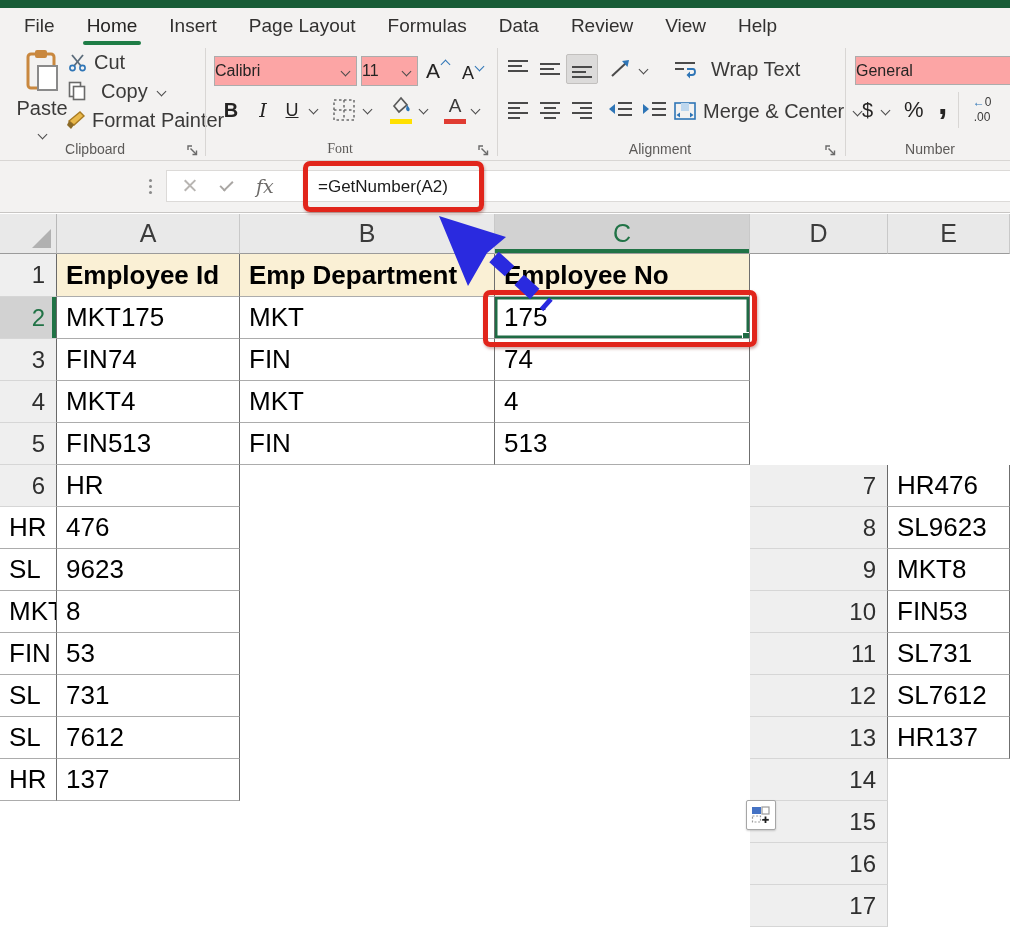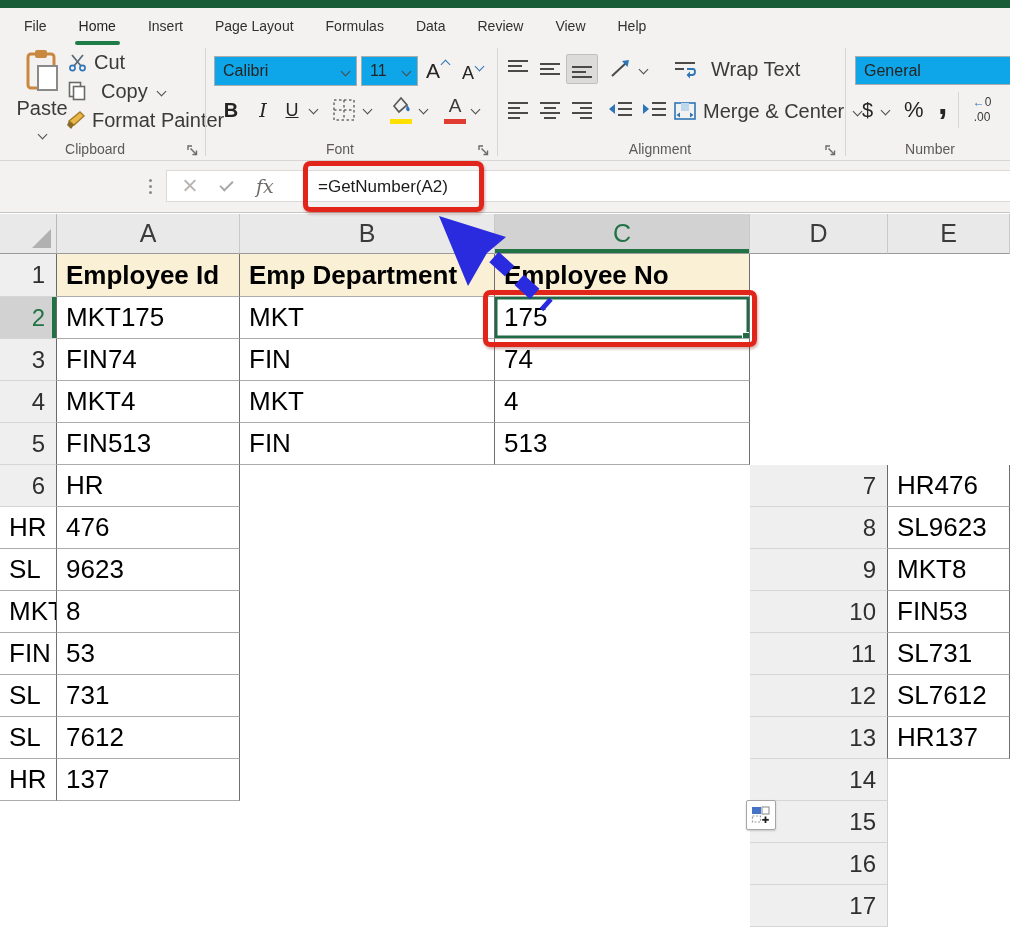--- a/index.html
+++ b/index.html
@@ -6,30 +6,30 @@
   html,body { background:#fff; }
   body { font-family: "Liberation Sans", sans-serif; }
   #stage { position: relative; width: 1010px; height: 932px; overflow: hidden; background:#fff; }
 
   
   .greenstrip { position:absolute; left:0; top:0; width:100%; height:8px; background:#185C37; }
 
   
   .ribbon-bg { position:absolute; left:0; top:8px; width:100%; height:153px; background:#F3F2F1; border-bottom:1px solid #D8D6D4; }
   .tabrow { position:absolute; left:8px; top:12px; height:28px; display:flex; align-items:center; }
-  .tab { padding:0 16px; font-size:14px; color:#323130; position:relative; height:28px; line-height:28px; cursor:default; }
+  .tab { padding:0 16px; font-size:19px; color:#323130; position:relative; height:28px; line-height:28px; cursor:default; }
   .tab.active { font-weight:normal; color:#252423; }
   .tab.active::after { content:""; position:absolute; left:12px; right:12px; bottom:-5px; height:4px; background:#1E7D46; border-radius:2px; }
 
   .gsep { position:absolute; top:48px; height:108px; width:1px; background:#D8D6D4; }
   .glabel { position:absolute; top:141px; font-size:14px; color:#5C5A58; text-align:center; }
   .launcher { position:absolute; top:144px; width:13px; height:13px; }
 
   .rbtn-label { font-size:20px; color:#3B3A39; }
-  .combo { position:absolute; background:#0ea5e9; border:1px solid #ACACAC; display:flex; align-items:center; font-size:16px; color:#252423; padding-left:8px; }
+  .combo { position:absolute; background:#fca5a5; border:1px solid #ACACAC; display:flex; align-items:center; font-size:16px; color:#252423; }
   .combo .chev { position:absolute; right:7px; }
 
   .chev { display:inline-block; width:7px; height:7px; border-right:1.6px solid #4a4a4a; border-bottom:1.6px solid #4a4a4a; transform:rotate(45deg); }
   .chev.up { transform:rotate(-135deg); }
   .chev.blue { border-color:#2E75B6; }
 
   .iconbtn { position:absolute; display:flex; align-items:center; justify-content:center; color:#252423; }
   .selbox { background:#DCDBDA; border:1px solid #C2C0BE; border-radius:2px; }
 
   
@@ -182,21 +182,21 @@
     <div style="position:absolute; left:0; bottom:0; width:22px; height:5px; background:#FFE000;"></div>
   </div>
   <span class="chev" style="position:absolute; left:420px; top:106px;"></span>
 
   <div style="position:absolute; left:444px; top:95px; width:22px; height:29px; text-align:center;">
     <span style="font-size:19px; color:#3b3a39;">A</span>
     <div style="position:absolute; left:0; bottom:0; width:22px; height:5px; background:#E03C32;"></div>
   </div>
   <span class="chev" style="position:absolute; left:472px; top:106px;"></span>
 
-  <div class="glabel" style="left:270px; width:140px;">Font</div>
+  <div class="glabel" style="left:270px; width:140px;font-family:Liberation Serif, serif;">Font</div>
   <svg class="launcher" style="left:477px;" viewBox="0 0 13 13">
     <path d="M2 6 V2 H6" fill="none" stroke="#6a6a6a" stroke-width="1.4"></path>
     <line x1="4.5" y1="4.5" x2="10" y2="10" stroke="#6a6a6a" stroke-width="1.4"></line>
     <path d="M10.5 6.5 V10.5 H6.5" fill="none" stroke="#6a6a6a" stroke-width="1.4"></path>
   </svg>
   <div class="gsep" style="left:497px;"></div>
 
   <svg style="position:absolute; left:506px; top:58px;" width="24" height="22" viewBox="0 0 24 22">
     <g stroke="#4a4a4a" stroke-width="2">
         <line x1="2" y1="3" x2="22" y2="3"></line>

